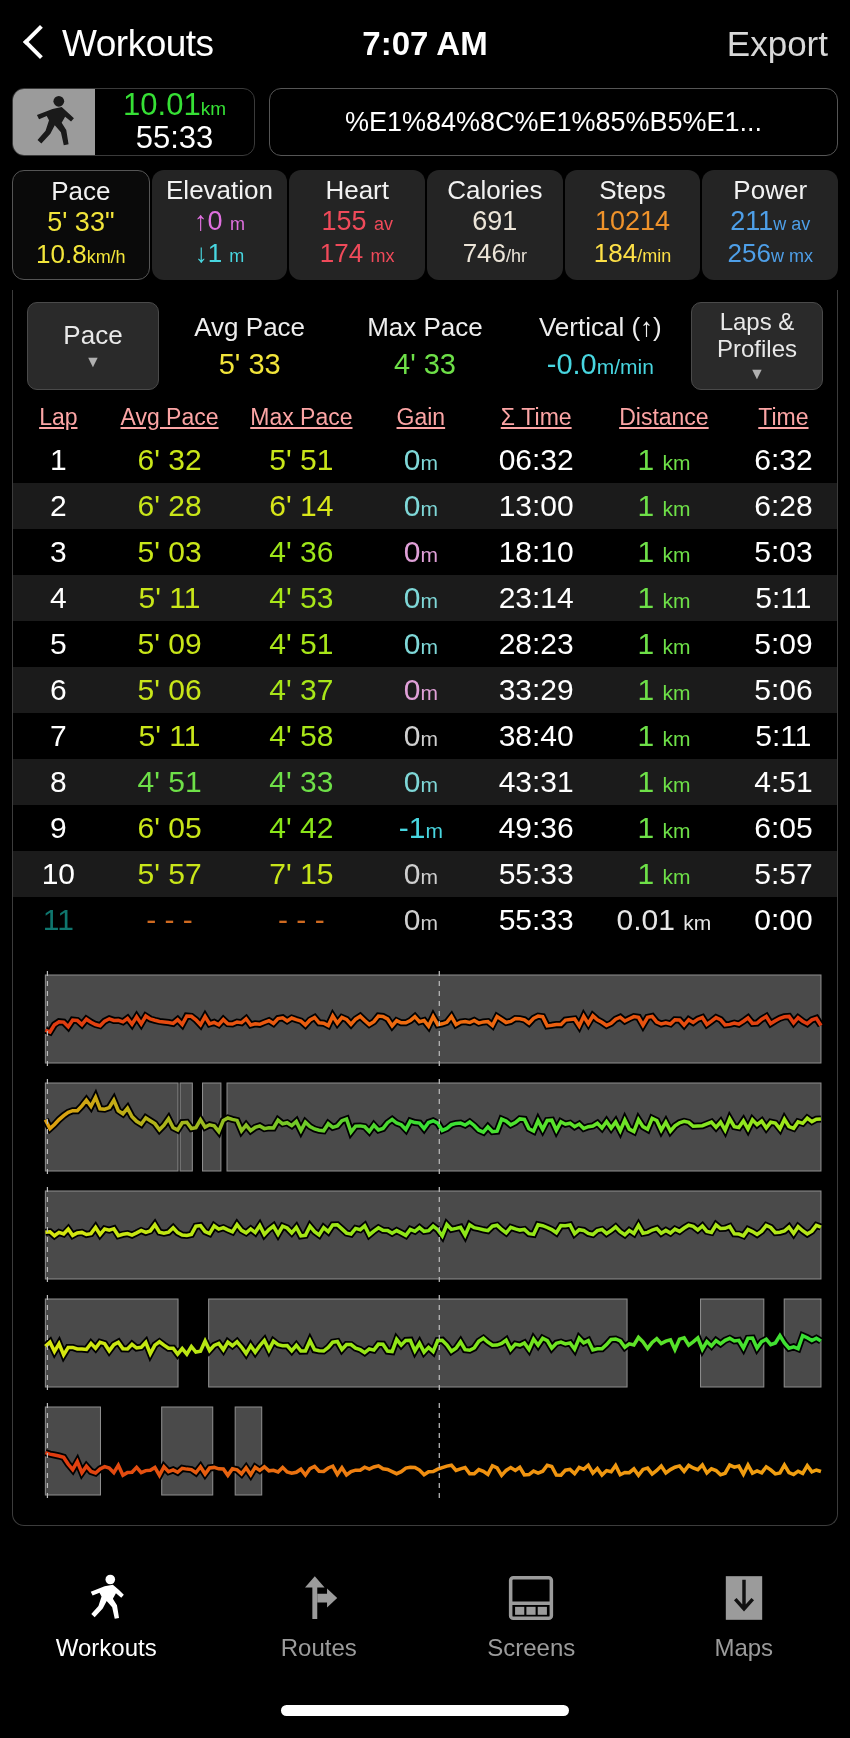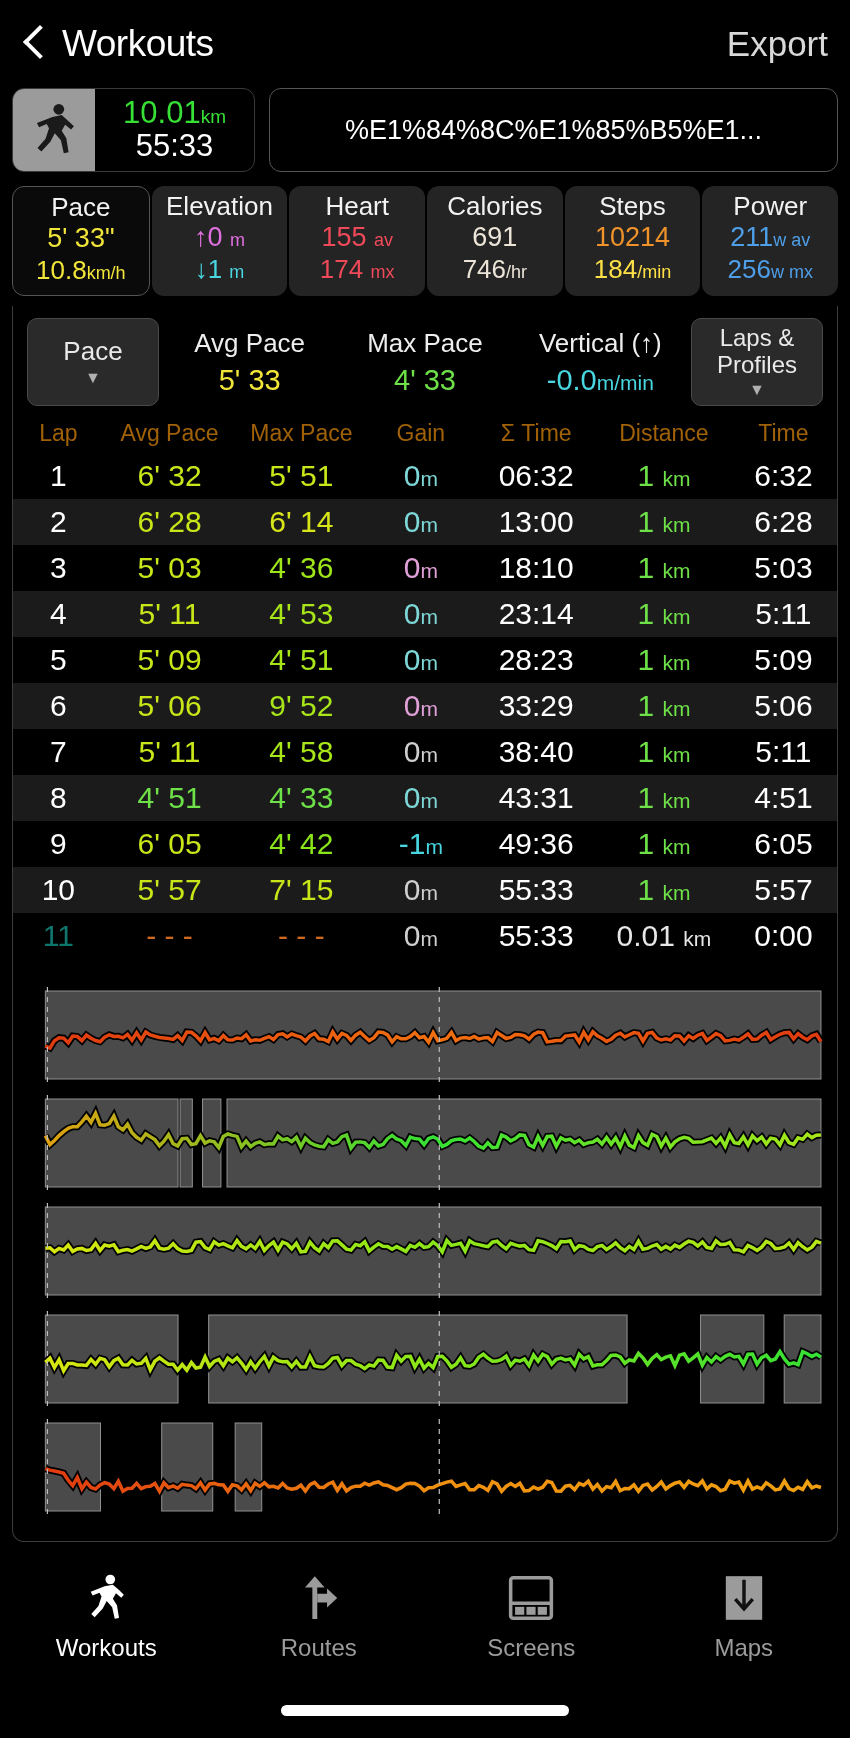--- a/index.html
+++ b/index.html
@@ -23,21 +23,21 @@
     transform:rotate(45deg);
   }
   .nav-title{ font-size:37px; color:#fff; letter-spacing:-0.5px; }
   .nav-center{
     position:absolute; left:0; right:0; text-align:center;
     font-size:33px; font-weight:600; pointer-events:none;
   }
   .nav-right{ margin-left:auto; font-size:35px; color:#d8d8d8; position:relative; z-index:2;}
 
   
-  .summary{ display:flex; gap:14px; padding:0 12px; height:84px; }
+  .summary{ display:flex; gap:14px; padding:0 12px; height:68px; }
   .sumcard{
     flex:0 0 243px; border:1px solid #3a3a3a; border-radius:12px;
     display:flex; overflow:hidden; background:#000;
   }
   .sport-icon{
     width:82px; background:#9b9b9b; display:flex; align-items:center; justify-content:center;
   }
   .sum-vals{ flex:1; display:flex; flex-direction:column; align-items:center; justify-content:center; }
   .sum-dist{ font-size:31px; color:#36e035; font-weight:500; line-height:1.05; }
   .sum-dist .u{ font-size:19px; color:#36e035; }
@@ -70,21 +70,21 @@
     font-size:26px; color:#e9e9e9; line-height:1.1;
   }
   .drop .caret{ font-size:16px; color:#b0b0b0; margin-top:3px; }
   .drop.small{ font-size:24px; }
   .secstat{ flex:1; text-align:center; }
   .secstat .lab{ font-size:26px; color:#eee; }
   .secstat .val{ font-size:29px; font-weight:500; margin-top:5px; }
 
   
   table{ width:100%; border-collapse:collapse; table-layout:fixed; }
-  thead th{ font-size:23px; color:#a16207; font-weight:400; padding:4px 0 6px; }
+  thead th{ font-size:23px; color:#fca5a5; font-weight:400; padding:4px 0 6px;text-decoration:underline; }
   tbody td{ font-size:30px; padding:6px 0; text-align:center; }
   tbody tr.alt{ background:#1b1b1b; }
   .c-lap{ width:11%; } .c-ap{ width:16%; } .c-mp{ width:16%; }
   .c-gain{ width:13%; } .c-st{ width:15%; } .c-dist{ width:16%; } .c-t{ width:13%; }
   .unit{ font-size:21px; }
 
   
   .charts{ padding:28px 14px 14px; }
   .chartwrap{ margin-bottom:12px; position:relative; }
   .chartwrap svg{ display:block; width:100%; }
@@ -103,20 +103,21 @@
   }
 </style>
 </head>
 <body>
 
 <div class="navbar">
   <div class="nav-left">
     <span class="chev"></span>
     <span class="nav-title">Workouts</span>
   </div>
+  <div class="nav-center">7:07 AM</div>
   <div class="nav-right">Export</div>
 </div>
 
 <div class="summary">
   <div class="sumcard">
     <div class="sport-icon">
       <svg width="46" height="54" viewBox="0 0 24 28" fill="#1a1a1a">
         <circle cx="14.5" cy="3.2" r="2.8"></circle>
         <path d="M11.2 7.2 L16 6.2 L19.6 9.4 L22.4 12.1 L20.9 13.8 L17.8 11.3 L16 14.4 L18.4 18.2 L19.6 25.6 L17.1 26.1 L15.6 19.4 L12.4 15.7 L10.1 20.1 L5.4 25.2 L3.4 23.4 L7.6 18.6 L9.4 13.1 L8.2 10.9 L4.2 12.6 L3.1 10.4 Z"></path>
       </svg>
@@ -253,21 +254,21 @@
           <td style="color:#c9e619">5' 09</td>
           <td style="color:#a8e619">4' 51</td>
           <td style="color:#7fd8d8">0<span class="unit">m</span></td>
           <td style="color:#fff">28:23</td>
           <td style="color:#6ee048">1 <span class="unit">km</span></td>
           <td style="color:#fff">5:09</td>
         </tr>
         <tr class="alt">
           <td style="color:#fff">6</td>
           <td style="color:#c9e619">5' 06</td>
-          <td style="color:#a8e619">9' 52</td>
+          <td style="color:#a8e619">4' 37</td>
           <td style="color:#e0a0d8">0<span class="unit">m</span></td>
           <td style="color:#fff">33:29</td>
           <td style="color:#6ee048">1 <span class="unit">km</span></td>
           <td style="color:#fff">5:06</td>
         </tr>
         <tr>
           <td style="color:#fff">7</td>
           <td style="color:#c9e619">5' 11</td>
           <td style="color:#a8e619">4' 58</td>
           <td style="color:#cfcfcf">0<span class="unit">m</span></td>

